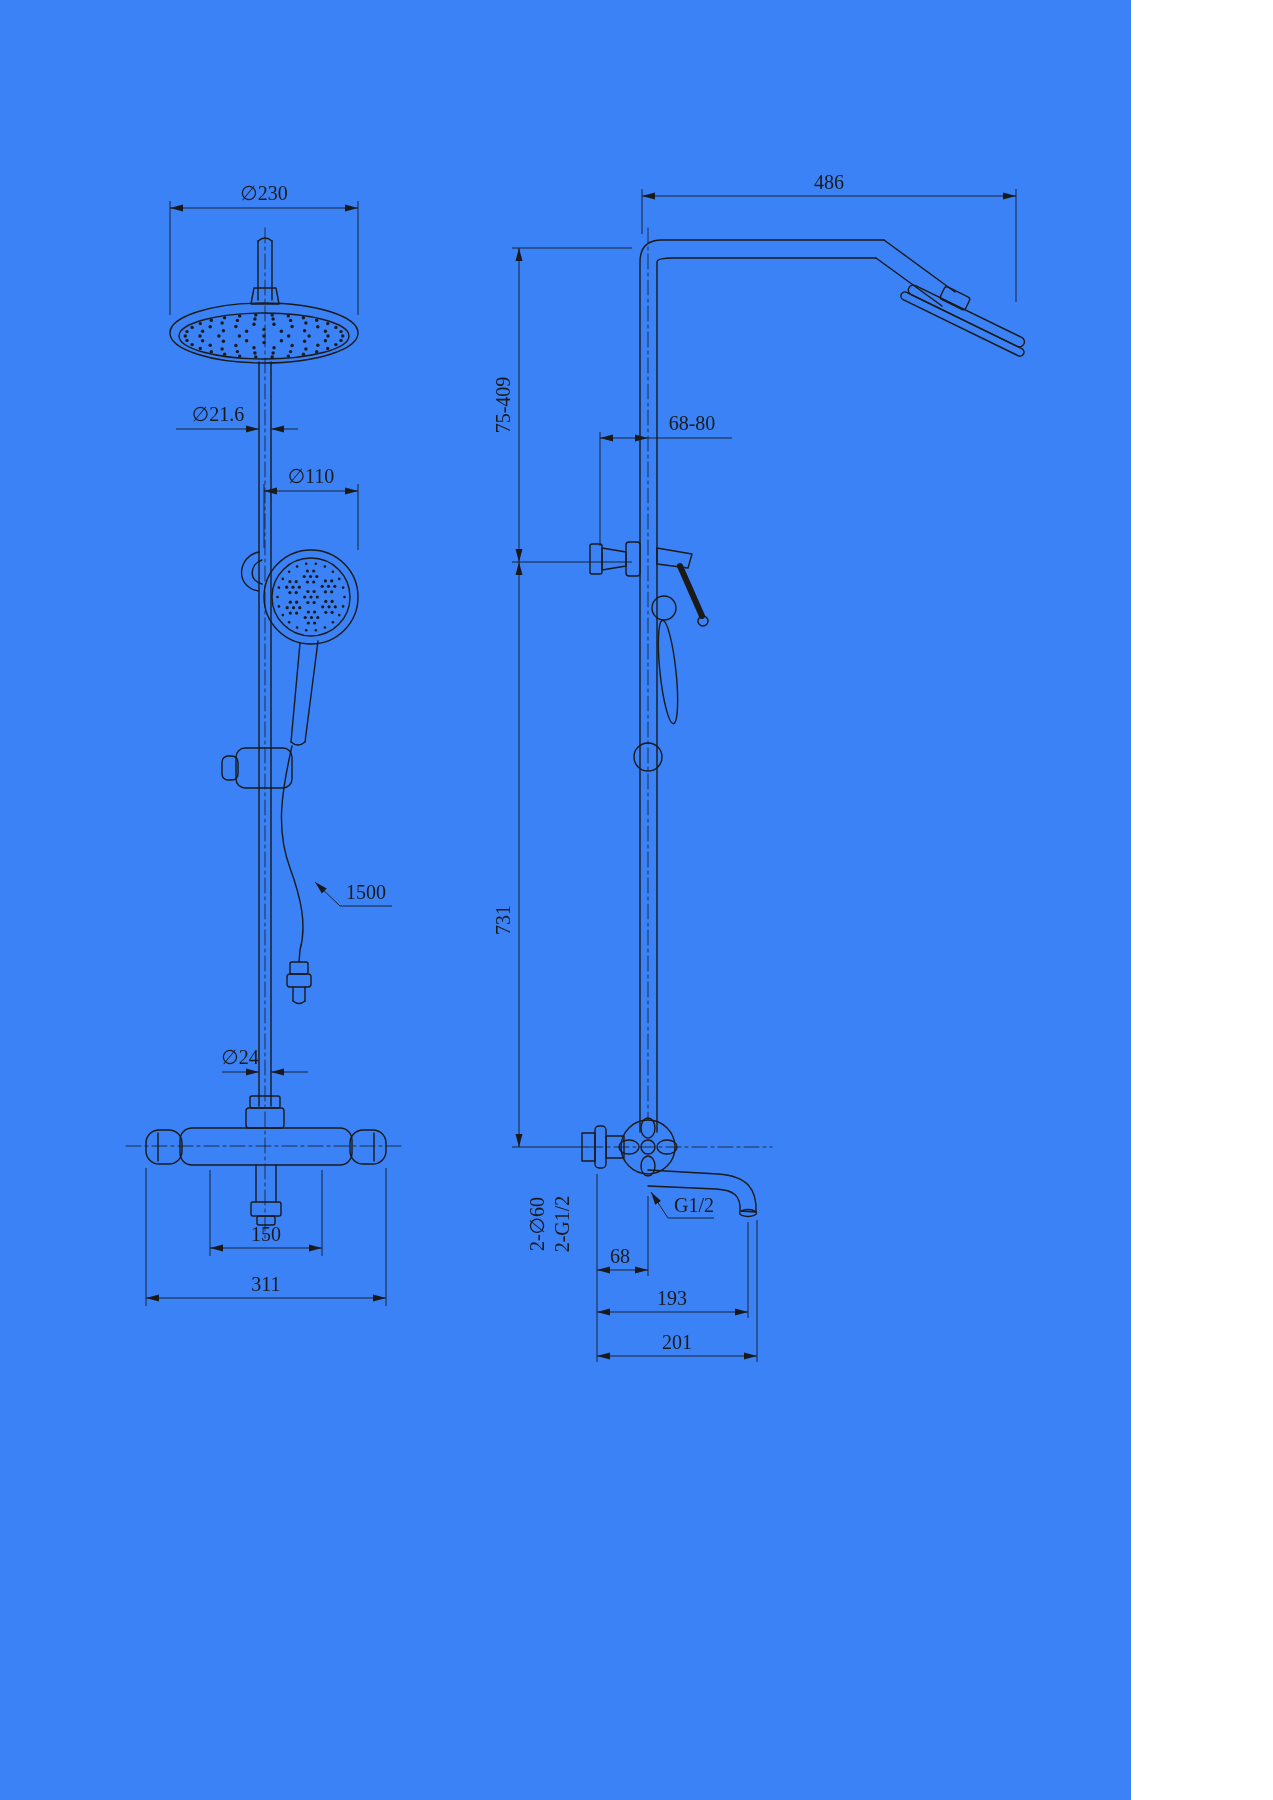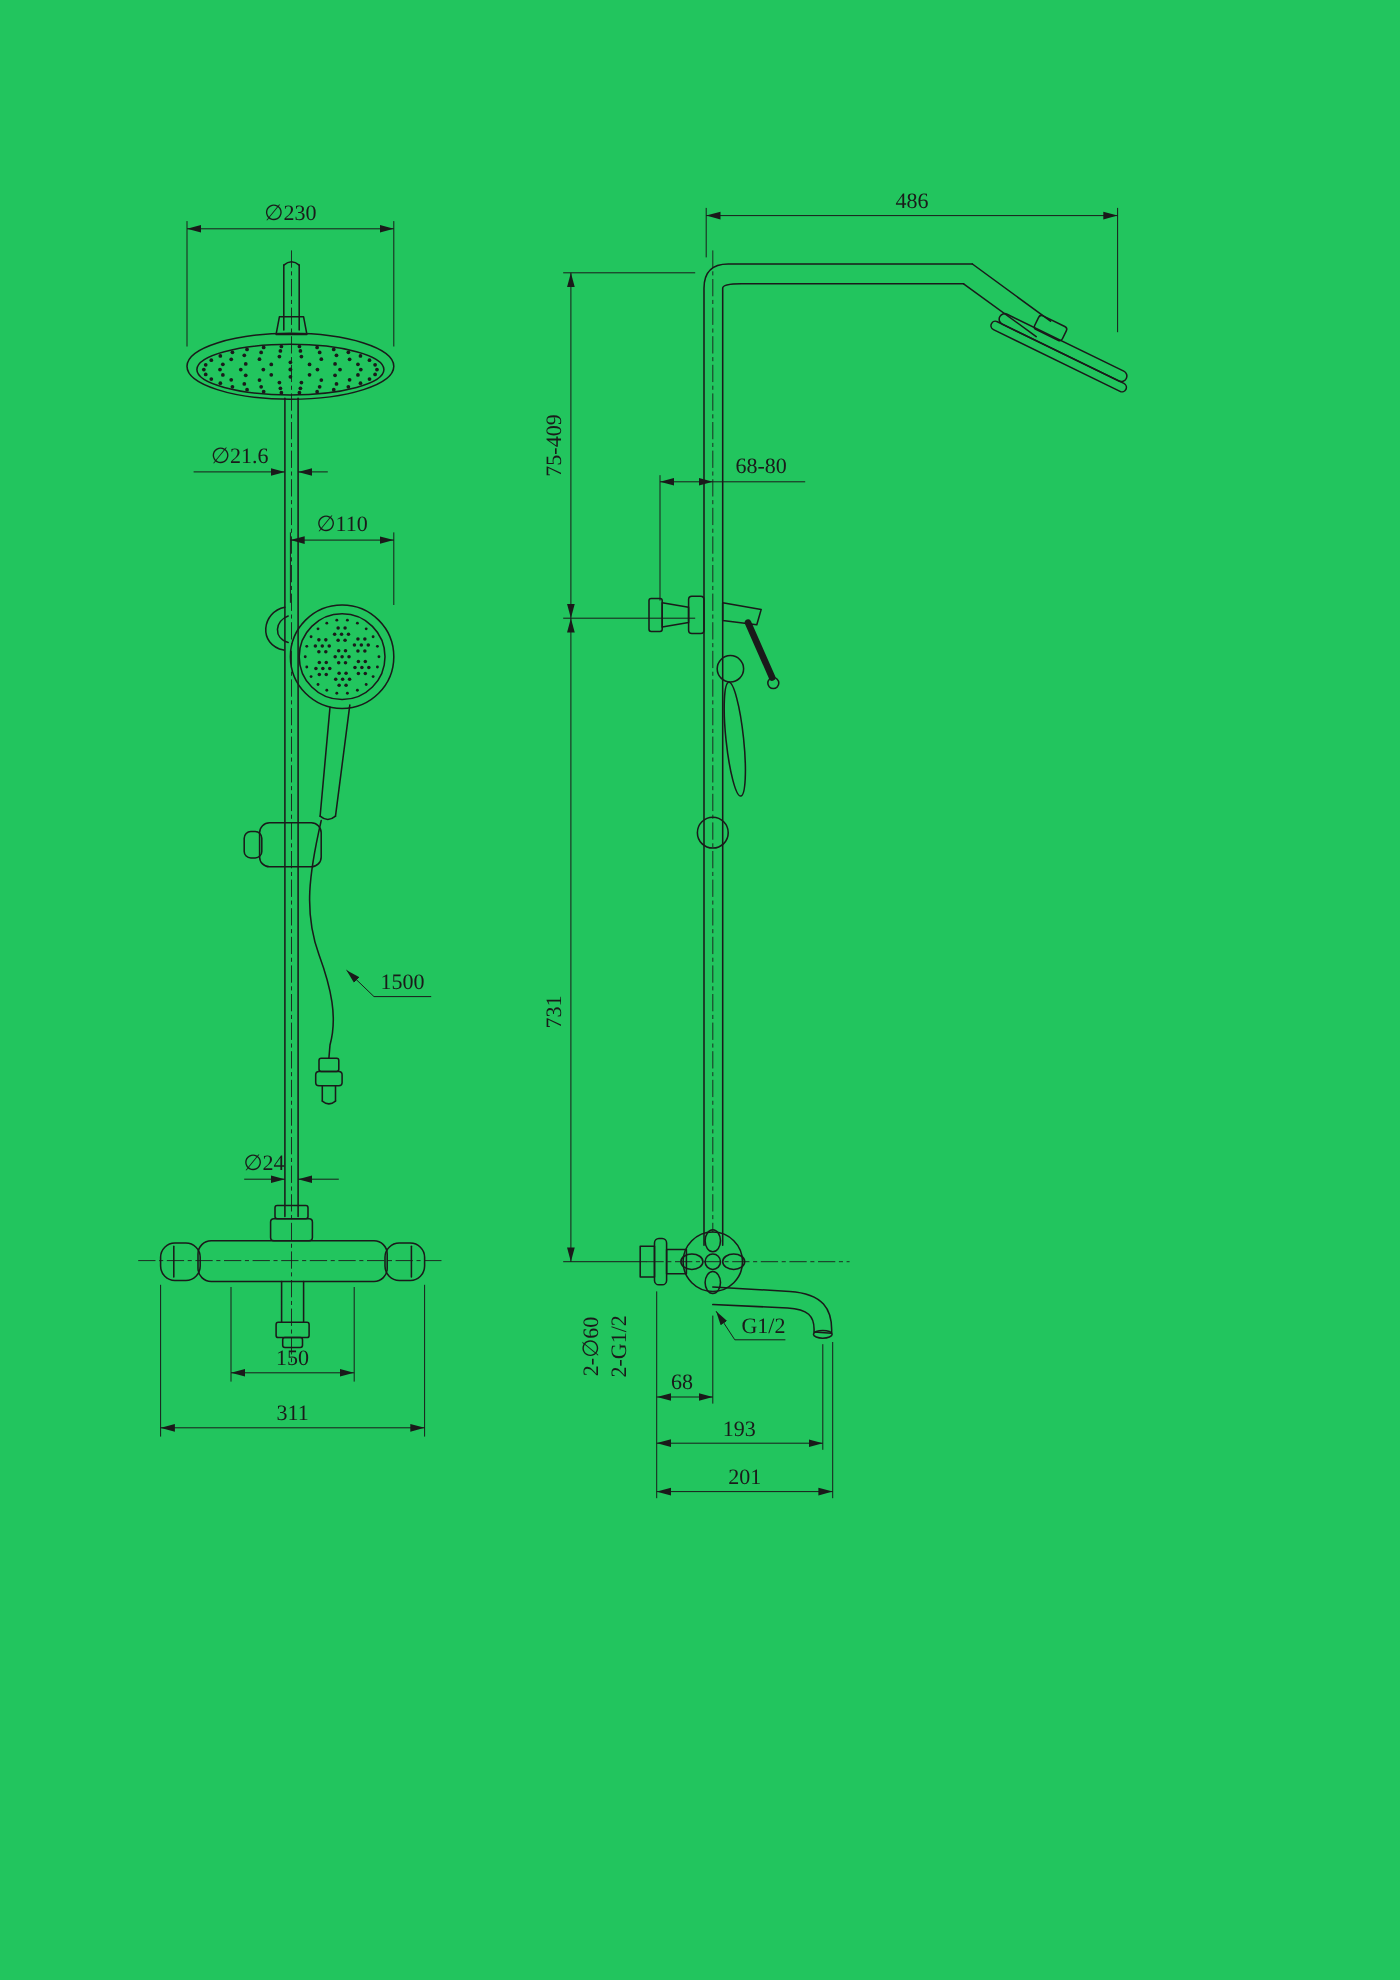--- a/index.html
+++ b/index.html
@@ -1,16 +1,16 @@
 <!DOCTYPE html>
 <html><head>
 <meta charset="utf-8">
 <style>
   html,body{margin:0;padding:0;background:#ffffff}
-  .sheet{position:relative;width:1273px;height:1800px;background:#22c55e;overflow:hidden}
+  .sheet{position:relative;width:1131px;height:1800px;background:#3b82f6;overflow:hidden}
   svg{display:block}
   .obj{fill:none;stroke:#1a1a1a;stroke-width:1.4;stroke-linecap:round;stroke-linejoin:round}
   .dim{fill:none;stroke:#1a1a1a;stroke-width:0.9;stroke-linecap:butt}
   .cl{fill:none;stroke:#1a1a1a;stroke-width:0.8;stroke-dasharray:15 4 3 4}
   .dots circle{fill:#1a1a1a;stroke:none}
   text{font-family:"Liberation Serif","DejaVu Serif",serif;font-size:20px;fill:#1a1a1a}
 </style>
 </head>
 <body>
 

